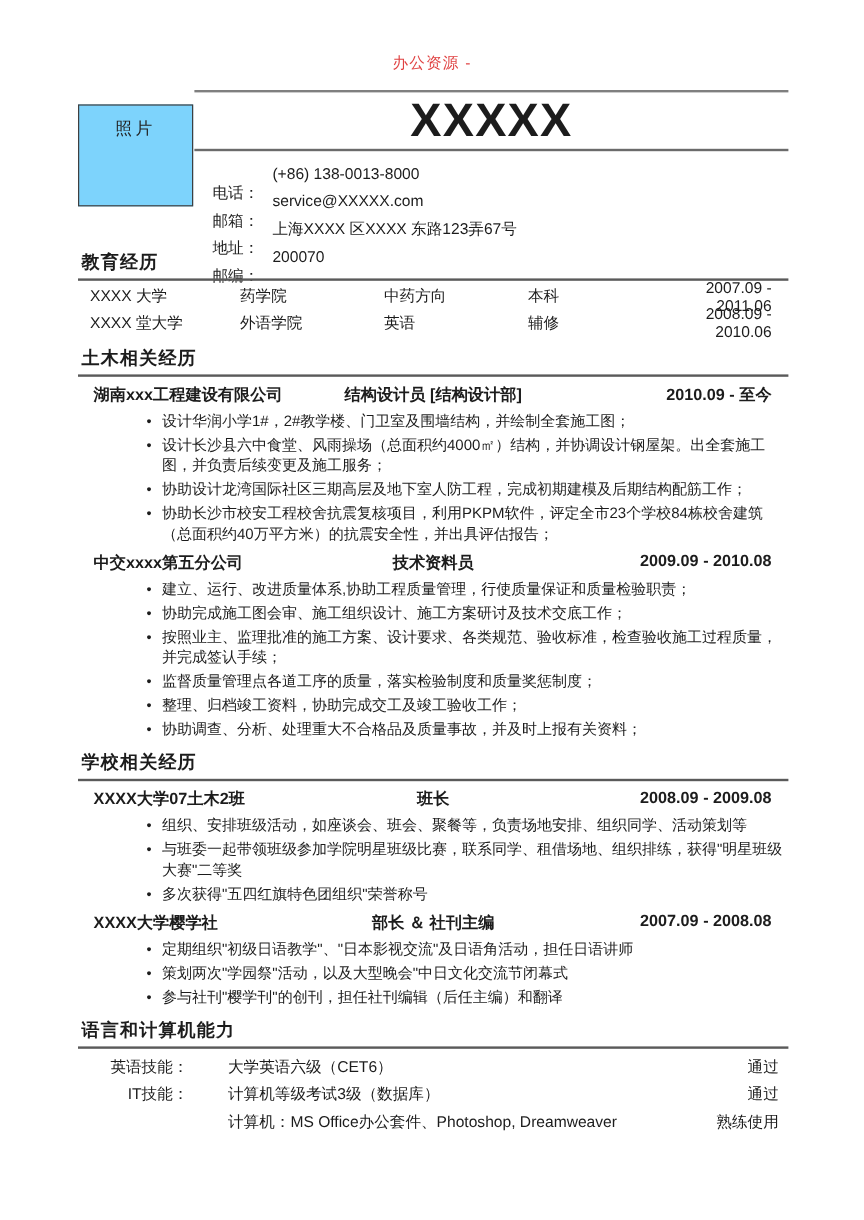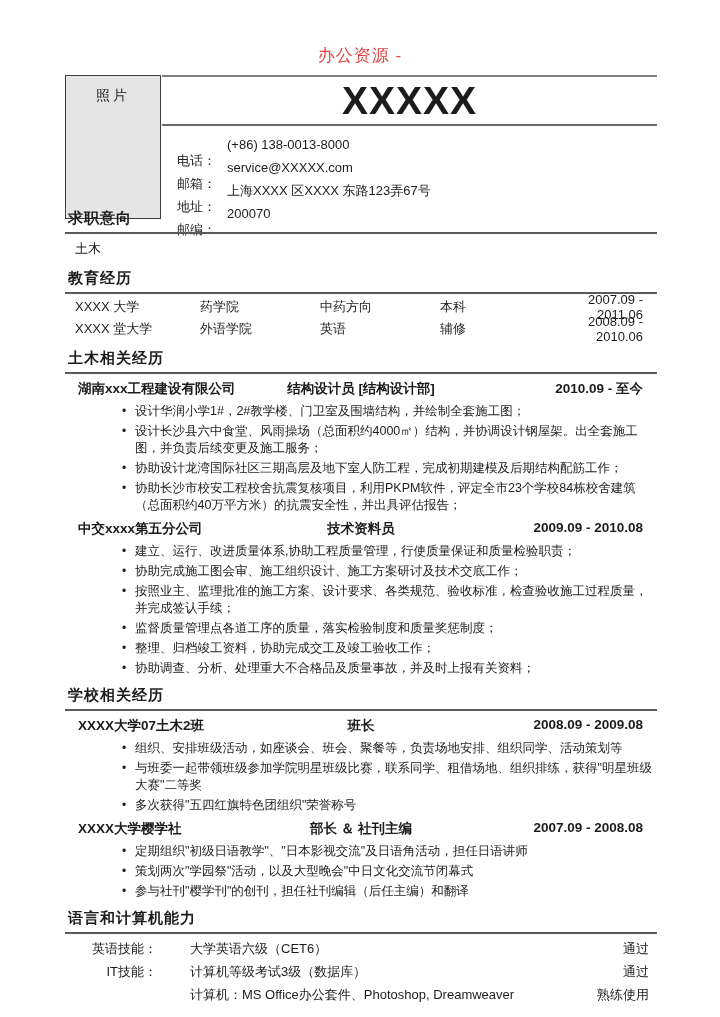--- a/index.html
+++ b/index.html
@@ -1,23 +1,23 @@
 <!DOCTYPE html>
 <html><head>
 <meta charset="utf-8">
 <style>
   html,body{margin:0;padding:0;background:#ffffff;}
   body{width:720px;height:1017px;font-family:"Liberation Sans","DejaVu Sans",sans-serif;color:#1c1c1c;}
   .page{position:relative;width:720px;height:1017px;background:#fff;overflow:hidden;}
 
   .watermark{position:absolute;top:44px;left:0;width:100%;text-align:center;
-    font-size:17px;letter-spacing:1px;}
+    font-size:13px;letter-spacing:1px;}
 
-  .photo-box{position:absolute;left:65px;top:75px;width:96px;height:144px;
-    border:1px solid #3f3f3f;background:#e5e5e5;box-sizing:border-box;}
+  .photo-box{position:absolute;left:65px;top:87px;width:96px;height:85px;
+    border:1px solid #3f3f3f;background:#7dd3fc;box-sizing:border-box;}
   .photo-label{margin-top:11px;text-align:center;font-size:14px;letter-spacing:3px;color:#222;}
 
   .header-right{position:absolute;left:162px;top:75px;width:495px;border-top:2px solid #7f7f7f;}
   .name{text-align:center;font-size:39px;font-weight:700;letter-spacing:1px;padding:2px 0 1px 0;}
   .name-rule{border-bottom:2px solid #6b6b6b;}
   .contact{padding:7px 0 0 15px;}
   .contact-row{display:flex;height:23px;align-items:center;font-size:13px;}
   .contact-label{width:50px;flex:0 0 50px;margin-top:32px;}
   .contact-value{flex:1;}
 
@@ -80,24 +80,20 @@
       </div>
       <div class="contact-row">
         <span class="contact-label">邮编：</span>
         <span class="contact-value">200070</span>
       </div>
     </div>
   </div>
 
   <div class="content">
 
-    <div class="section">
-      <div class="section-title">求职意向</div>
-      <div class="objective-text">土木</div>
-    </div>
 
     <div class="section">
       <div class="section-title">教育经历</div>
       <div class="edu-table">
         <div class="edu-row">
           <span class="edu-school">XXXX 大学</span>
           <span class="edu-college">药学院</span>
           <span class="edu-major">中药方向</span>
           <span class="edu-degree">本科</span>
           <span class="edu-date">2007.09 - 2011.06</span>

